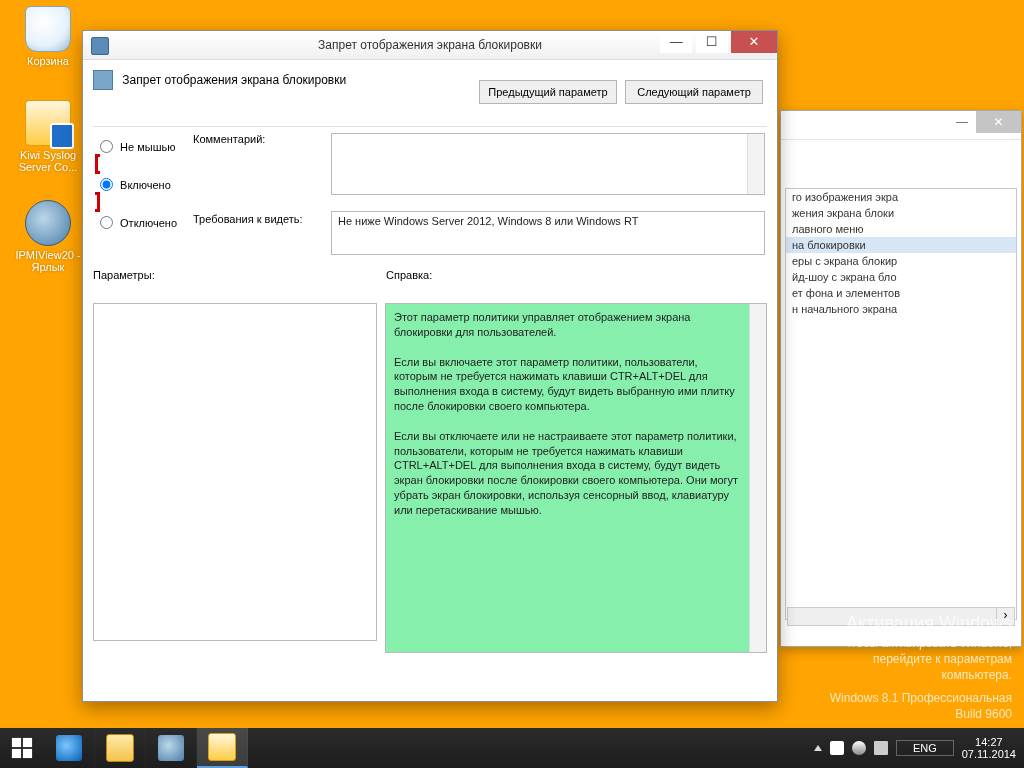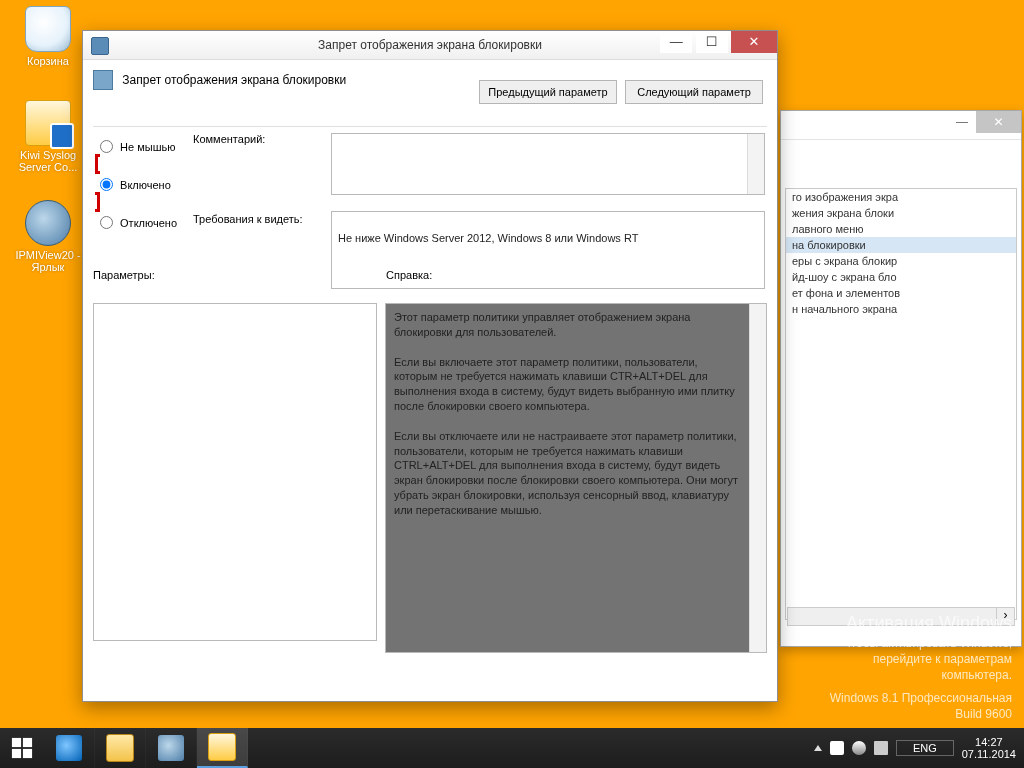--- a/index.html
+++ b/index.html
@@ -40,24 +40,24 @@
   .sep{border-top:1px solid #e0e0e0;margin:0 10px;}
   .body{position:relative;padding:6px 10px 0 12px;}
   .radio-col{position:absolute;left:12px;top:6px;width:92px;}
   .radio-col label{display:block;margin:4px 0;font-size:11px;white-space:nowrap;}
   .radio-col input{vertical-align:-2px;margin-right:4px;}
   .hl-red{border:3px solid #d10000;padding:0 2px;}
   .lbl-col{position:absolute;left:110px;top:6px;font-size:11px;}
   .comment-box{position:absolute;left:248px;top:6px;right:12px;height:60px;border:1px solid #b9b9b9;background:#fff;}
   .comment-box .sb{position:absolute;right:0;top:0;width:16px;height:100%;background:#f3f3f3;border-left:1px solid #ddd;}
   .lbl-req{position:absolute;left:110px;top:86px;font-size:11px;}
-  .req-box{position:absolute;left:248px;top:84px;right:12px;height:36px;border:1px solid #b9b9b9;background:#fff;padding:20px 6px;font-size:11px;color:#222;}
+  .req-box{position:absolute;left:248px;top:84px;right:12px;height:36px;border:1px solid #b9b9b9;background:#fff;padding:3px 6px;font-size:11px;color:#222;}
   .mid-labels{position:absolute;left:10px;top:238px;right:10px;font-size:11px;}
   .params-box{position:absolute;left:10px;top:272px;width:282px;height:336px;border:1px solid #b9b9b9;background:#fff;}
-  .help-box{position:absolute;left:302px;top:272px;right:10px;height:336px;border:1px solid #b9b9b9;background:#737373;padding:6px 22px 6px 8px;font-size:11px;line-height:1.35;color:#222;overflow:hidden;}
+  .help-box{position:absolute;left:302px;top:272px;right:10px;height:336px;border:1px solid #b9b9b9;background:#86efac;padding:6px 22px 6px 8px;font-size:11px;line-height:1.35;color:#222;overflow:hidden;}
   .help-box .sb{position:absolute;right:0;top:0;width:16px;height:100%;background:#f3f3f3;border-left:1px solid #ddd;}
   .dlg-btns{position:absolute;right:10px;bottom:8px;}
   .dlg-btns button{width:80px;height:24px;margin-left:6px;background:#efefef;border:1px solid #b5b5b5;font-size:11px;font-family:inherit;}
   .hl-apply{border:3px solid #d10000;display:inline-block;padding:0;}
   .hl-apply button{margin-left:0;}
   
   .wm{position:absolute;right:12px;bottom:46px;text-align:right;color:rgba(255,255,255,0.75);font-size:12px;line-height:1.35;}
   .wm .t{font-size:18px;color:rgba(255,255,255,0.7);}
   
   .taskbar{position:absolute;left:0;right:0;bottom:0;height:40px;background:linear-gradient(#2b2b2b,#1d1d1d);display:flex;align-items:stretch;}

